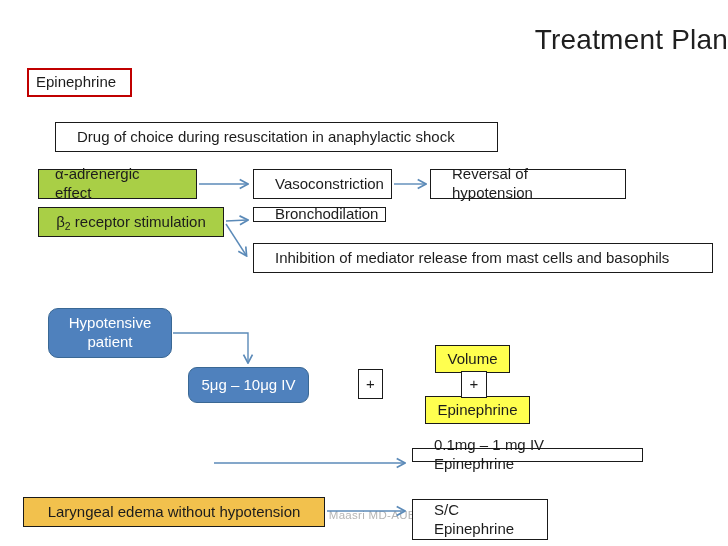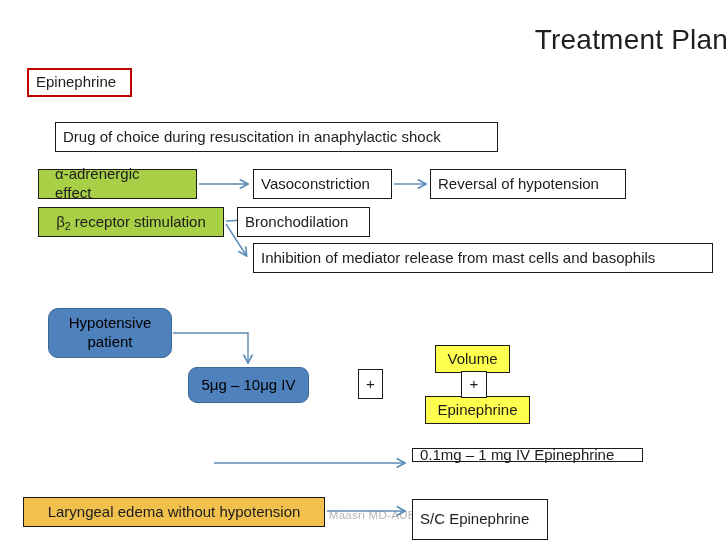--- a/index.html
+++ b/index.html
@@ -16,29 +16,29 @@
   .arrows{position:absolute;left:0;top:0;z-index:1;}
   .arrow{stroke:var(--c-arrow,#5B8AB8);stroke-width:1.4;fill:none;}
   .wm{
     position:absolute;top:509px;left:0;width:728px;text-align:center;
     font-size:11.5px;color:var(--c-watermark,#b5b5b5);z-index:0;letter-spacing:.3px;
   }
   .box{
     position:absolute;box-sizing:border-box;display:flex;align-items:center;
     font-size:15px;line-height:1.25;z-index:2;background:#fff;
   }
-  .bordered{border:1.5px solid #1a1a1a;padding:0 7px;justify-content:flex-start;}
+  .bordered{border:1.5px solid #1a1a1a;padding:0 21px;justify-content:flex-start;}
   .center{justify-content:center;padding:0 16px;}
   .green{background:var(--c-green,#A9CF46);border:1.5px solid #1a1a1a;}
   .amber{background:var(--c-amber,#F2C14D);border:1.5px solid #1a1a1a;}
   .yellow{background:var(--c-yellow,#FFFF4F);border:1.5px solid #1a1a1a;}
   .redbox{border:2.2px solid var(--c-red_border,#C00000);padding:0 7px;}
   .bluebox{
     background:var(--c-blue,#4F81BD);border:1.8px solid var(--c-blue_border,#3A6894);
-    border-radius:10px;color:#000000;justify-content:center;text-align:center;padding:17px 6px;
+    border-radius:10px;color:#ffffff;justify-content:center;text-align:center;padding:17px 6px;
   }
   .plus{border:1.5px solid #1a1a1a;justify-content:center;z-index:3;padding:0;}
   .sub{font-size:10.5px;align-self:flex-end;margin-bottom:3px;}
   .pre{white-space:pre;}
 </style>
 </head>
 <body>
 
 <div class="slide">
 
@@ -80,21 +80,21 @@
   <div class="box bordered" style="left:430px;top:169px;width:196px;height:30px">
     <span>Reversal of hypotension</span>
   </div>
 
   <div class="box green center" style="left:38px;top:207px;width:186px;height:30px">
     <span>β</span>
       <span class="sub">2</span>
       <span class="pre"> receptor stimulation</span>
   </div>
 
-  <div class="box bordered" style="left:237px;top:207px;width:133px;height:30px">
+  <div class="box bordered" style="left:253px;top:207px;width:133px;height:15px">
     <span>Bronchodilation</span>
   </div>
 
   <div class="box bordered" style="left:253px;top:243px;width:460px;height:30px">
     <span>Inhibition of mediator release from mast cells and basophils</span>
   </div>
 
   <div class="box bluebox" style="left:48px;top:308px;width:124px;height:50px">
     <span>Hypotensive patient</span>
   </div>

